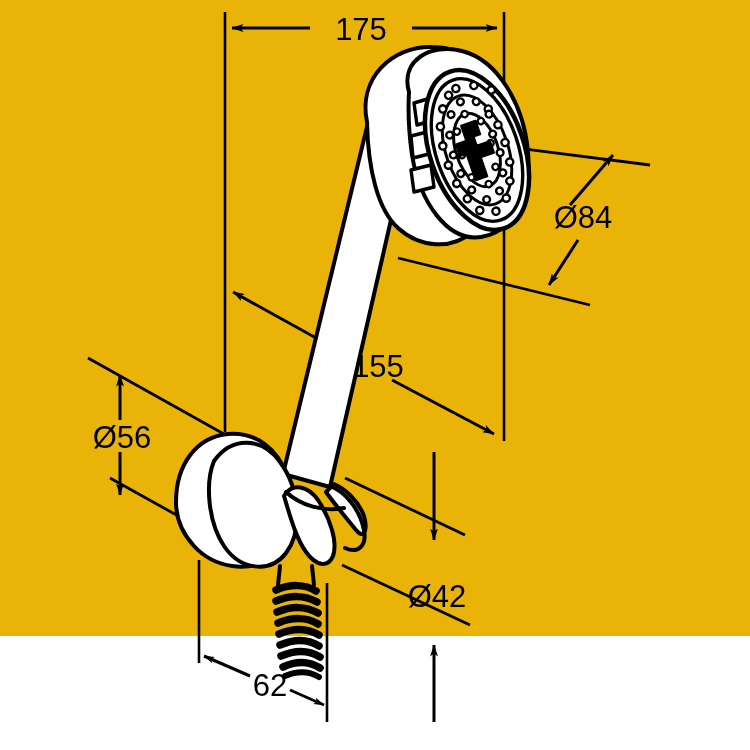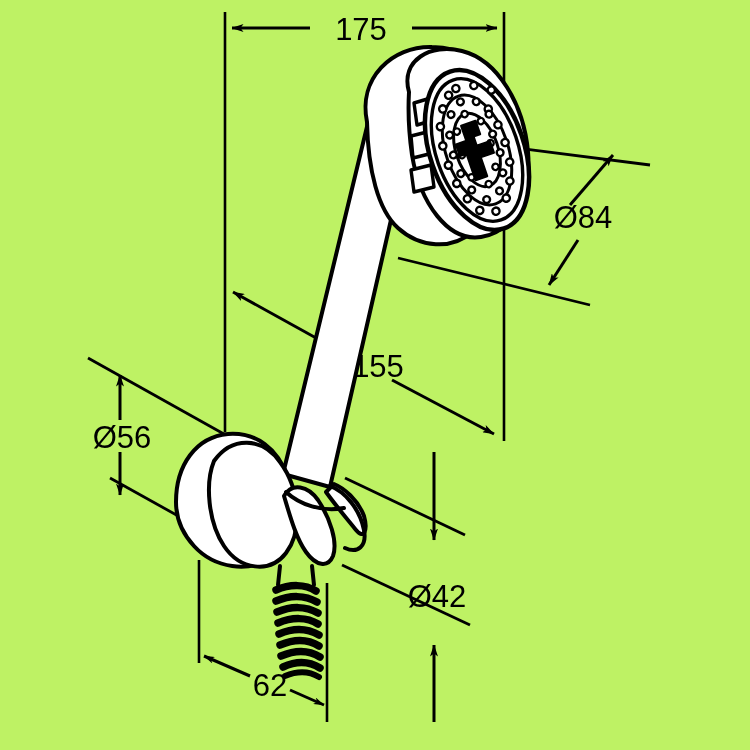--- a/index.html
+++ b/index.html
@@ -1,17 +1,17 @@
 <!DOCTYPE html>
 <html><head>
 <meta charset="utf-8">
 <style>
   html,body{margin:0;padding:0;background:#ffffff;}
   body{width:750px;height:750px;overflow:hidden;font-family:"Liberation Sans",sans-serif;}
-  #drawing{position:relative;width:750px;height:750px;background:#bef264;}
+  #drawing{position:relative;width:750px;height:636px;background:#eab308;}
   svg{display:block;}
   .dimtext{font-family:"Liberation Sans",sans-serif;font-size:31px;fill:#000;}
 </style>
 </head>
 <body>
 
 <div id="drawing">
 <svg width="750" height="750" viewBox="0 0 750 750">
 
   <defs>

